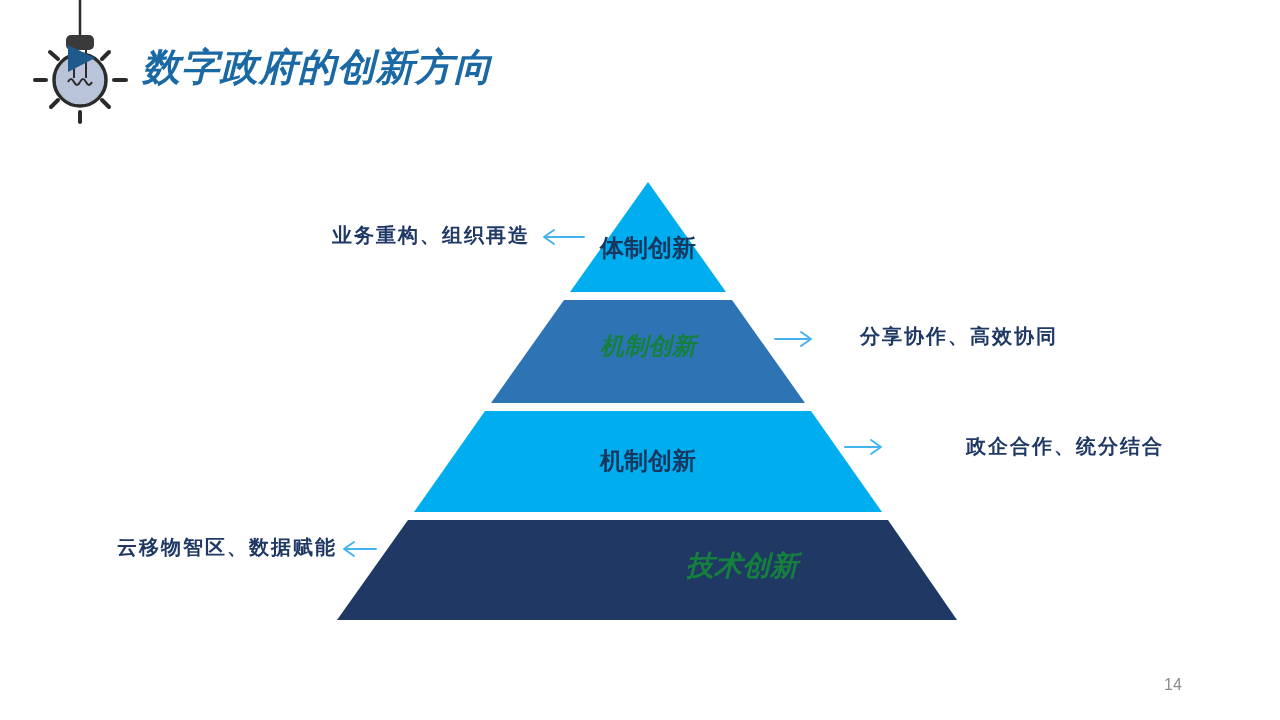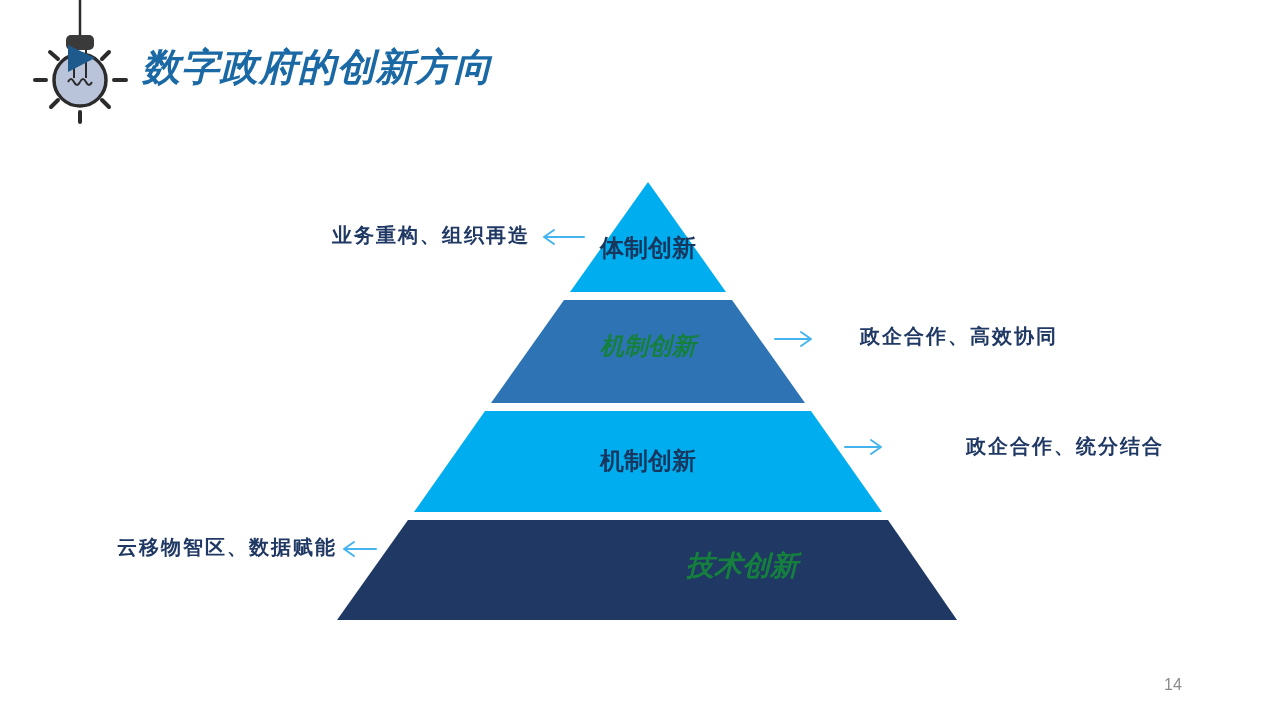--- a/index.html
+++ b/index.html
@@ -80,18 +80,18 @@
       <path d="M376,549 H346 M354,542 L344,549 L354,556"></path>
     </g>
   </svg>
 
   <div class="lv-label lv-dark" style="left:498px;top:232px;text-align:center;">体制创新</div>
   <div class="lv-label lv-light" style="left:498px;top:330px;">机制创新</div>
   <div class="lv-label lv-dark" style="left:498px;top:445px;">机制创新</div>
   <div class="lv-label lv-light lv-big" style="left:498px;top:550px;">技术创新</div>
 
   <div class="anno" style="right:750px;top:221px;">业务重构、组织再造</div>
-  <div class="anno" style="left:860px;top:322px;">政企合作、高效协同</div>
+  <div class="anno" style="left:860px;top:322px;">分享协作、高效协同</div>
   <div class="anno" style="left:918px;top:432px;margin-left:48px;">政企合作、统分结合</div>
   <div class="anno" style="right:943px;top:533px;">云移物智区、数据赋能</div>
 
   <div class="page-num">14</div>
 </div>
 
 </body></html>

